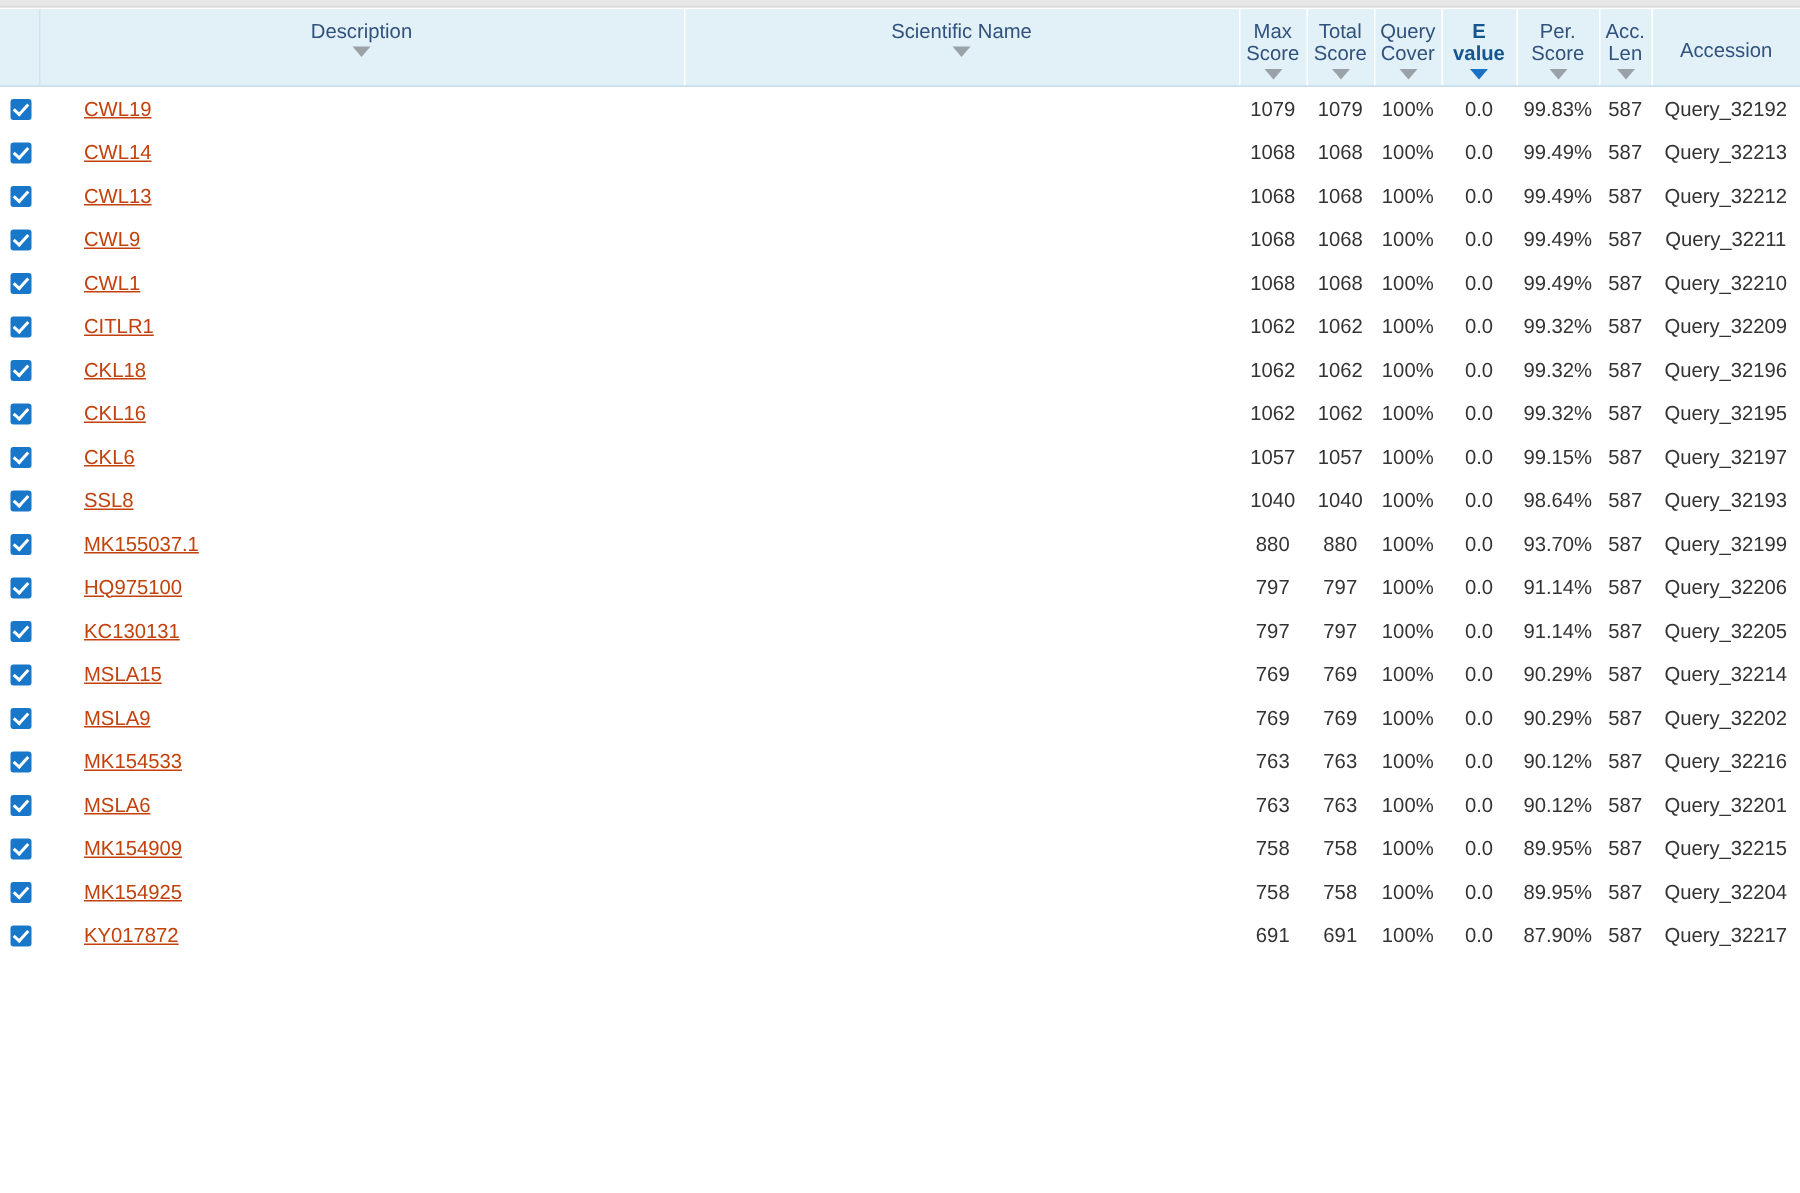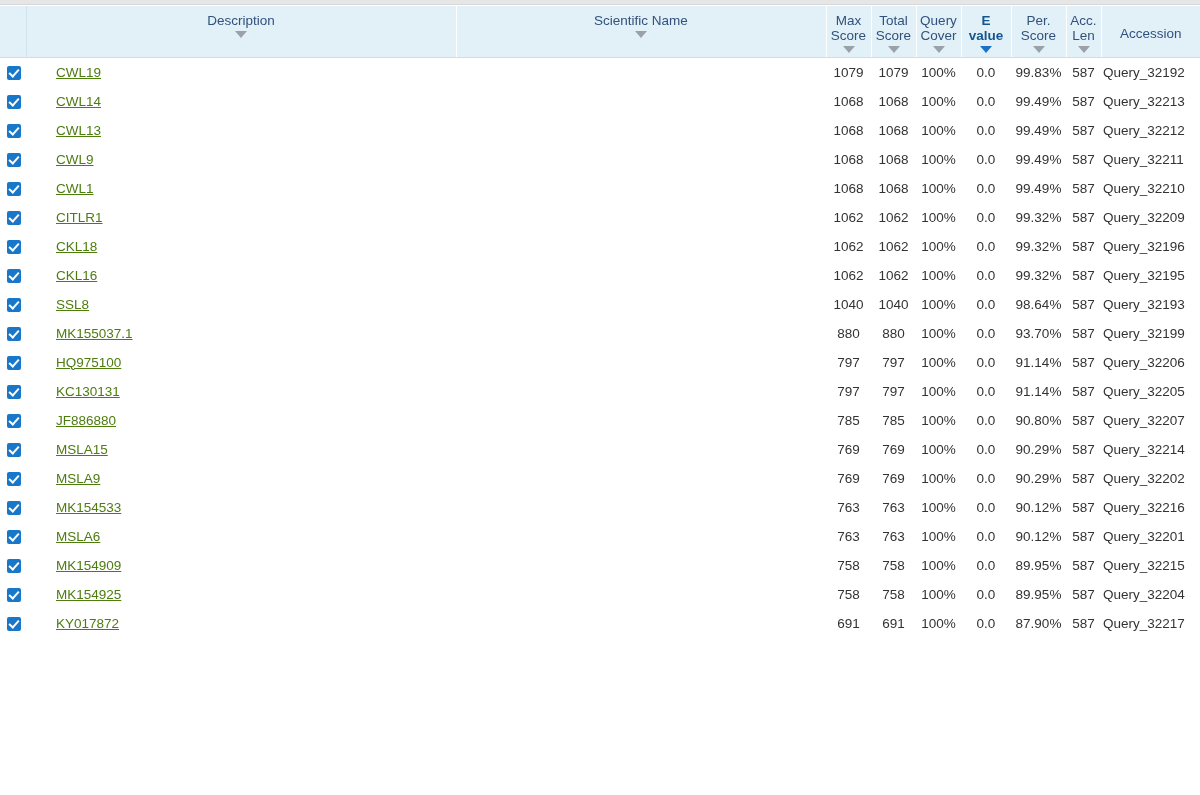--- a/index.html
+++ b/index.html
@@ -77,42 +77,42 @@
     height: 29px;
     padding: 0 2px;
     border: none;
     white-space: nowrap;
     overflow: hidden;
   }
   td.c-check   { width: 26px;  text-align: center; padding-left: 3px; }
   td.c-desc    { width: 430px; text-align: left; padding-left: 30px; }
   td.c-sci     { width: 370px; text-align: center; }
   td.c-num     { text-align: center; }
-  td.c-acc     { text-align: left; }
+  td.c-acc     { text-align: center; }
 
   .chk {
     display: inline-block;
     width: 14px; height: 14px;
     background: #1877c9;
     border-radius: 2px;
     position: relative;
     vertical-align: middle;
     cursor: pointer;
   }
   .chk::after {
     content: "";
     position: absolute;
     left: 4px; top: 1px;
     width: 4px; height: 8px;
     border: solid #ffffff;
     border-width: 0 2px 2px 0;
     transform: rotate(42deg);
   }
   .desc-link {
-    color: #4d7c0f;
+    color: #c2410c;
     text-decoration: underline;
     font-size: 13.5px;
     cursor: pointer;
   }
 </style>
 </head>
 <body>
 
 <div id="app">
 
@@ -278,20 +278,32 @@
           <td class="c-num">1062</td>
           <td class="c-num">1062</td>
           <td class="c-num">100%</td>
           <td class="c-num">0.0</td>
           <td class="c-num">99.32%</td>
           <td class="c-num">587</td>
           <td class="c-acc">Query_32195</td>
         </tr>
         <tr>
           <td class="c-check"><span class="chk"></span></td>
+          <td class="c-desc"><span class="desc-link">CKL6</span></td>
+          <td class="c-sci"></td>
+          <td class="c-num">1057</td>
+          <td class="c-num">1057</td>
+          <td class="c-num">100%</td>
+          <td class="c-num">0.0</td>
+          <td class="c-num">99.15%</td>
+          <td class="c-num">587</td>
+          <td class="c-acc">Query_32197</td>
+        </tr>
+        <tr>
+          <td class="c-check"><span class="chk"></span></td>
           <td class="c-desc"><span class="desc-link">SSL8</span></td>
           <td class="c-sci"></td>
           <td class="c-num">1040</td>
           <td class="c-num">1040</td>
           <td class="c-num">100%</td>
           <td class="c-num">0.0</td>
           <td class="c-num">98.64%</td>
           <td class="c-num">587</td>
           <td class="c-acc">Query_32193</td>
         </tr>
@@ -326,32 +338,20 @@
           <td class="c-num">797</td>
           <td class="c-num">797</td>
           <td class="c-num">100%</td>
           <td class="c-num">0.0</td>
           <td class="c-num">91.14%</td>
           <td class="c-num">587</td>
           <td class="c-acc">Query_32205</td>
         </tr>
         <tr>
           <td class="c-check"><span class="chk"></span></td>
-          <td class="c-desc"><span class="desc-link">JF886880</span></td>
-          <td class="c-sci"></td>
-          <td class="c-num">785</td>
-          <td class="c-num">785</td>
-          <td class="c-num">100%</td>
-          <td class="c-num">0.0</td>
-          <td class="c-num">90.80%</td>
-          <td class="c-num">587</td>
-          <td class="c-acc">Query_32207</td>
-        </tr>
-        <tr>
-          <td class="c-check"><span class="chk"></span></td>
           <td class="c-desc"><span class="desc-link">MSLA15</span></td>
           <td class="c-sci"></td>
           <td class="c-num">769</td>
           <td class="c-num">769</td>
           <td class="c-num">100%</td>
           <td class="c-num">0.0</td>
           <td class="c-num">90.29%</td>
           <td class="c-num">587</td>
           <td class="c-acc">Query_32214</td>
         </tr>

